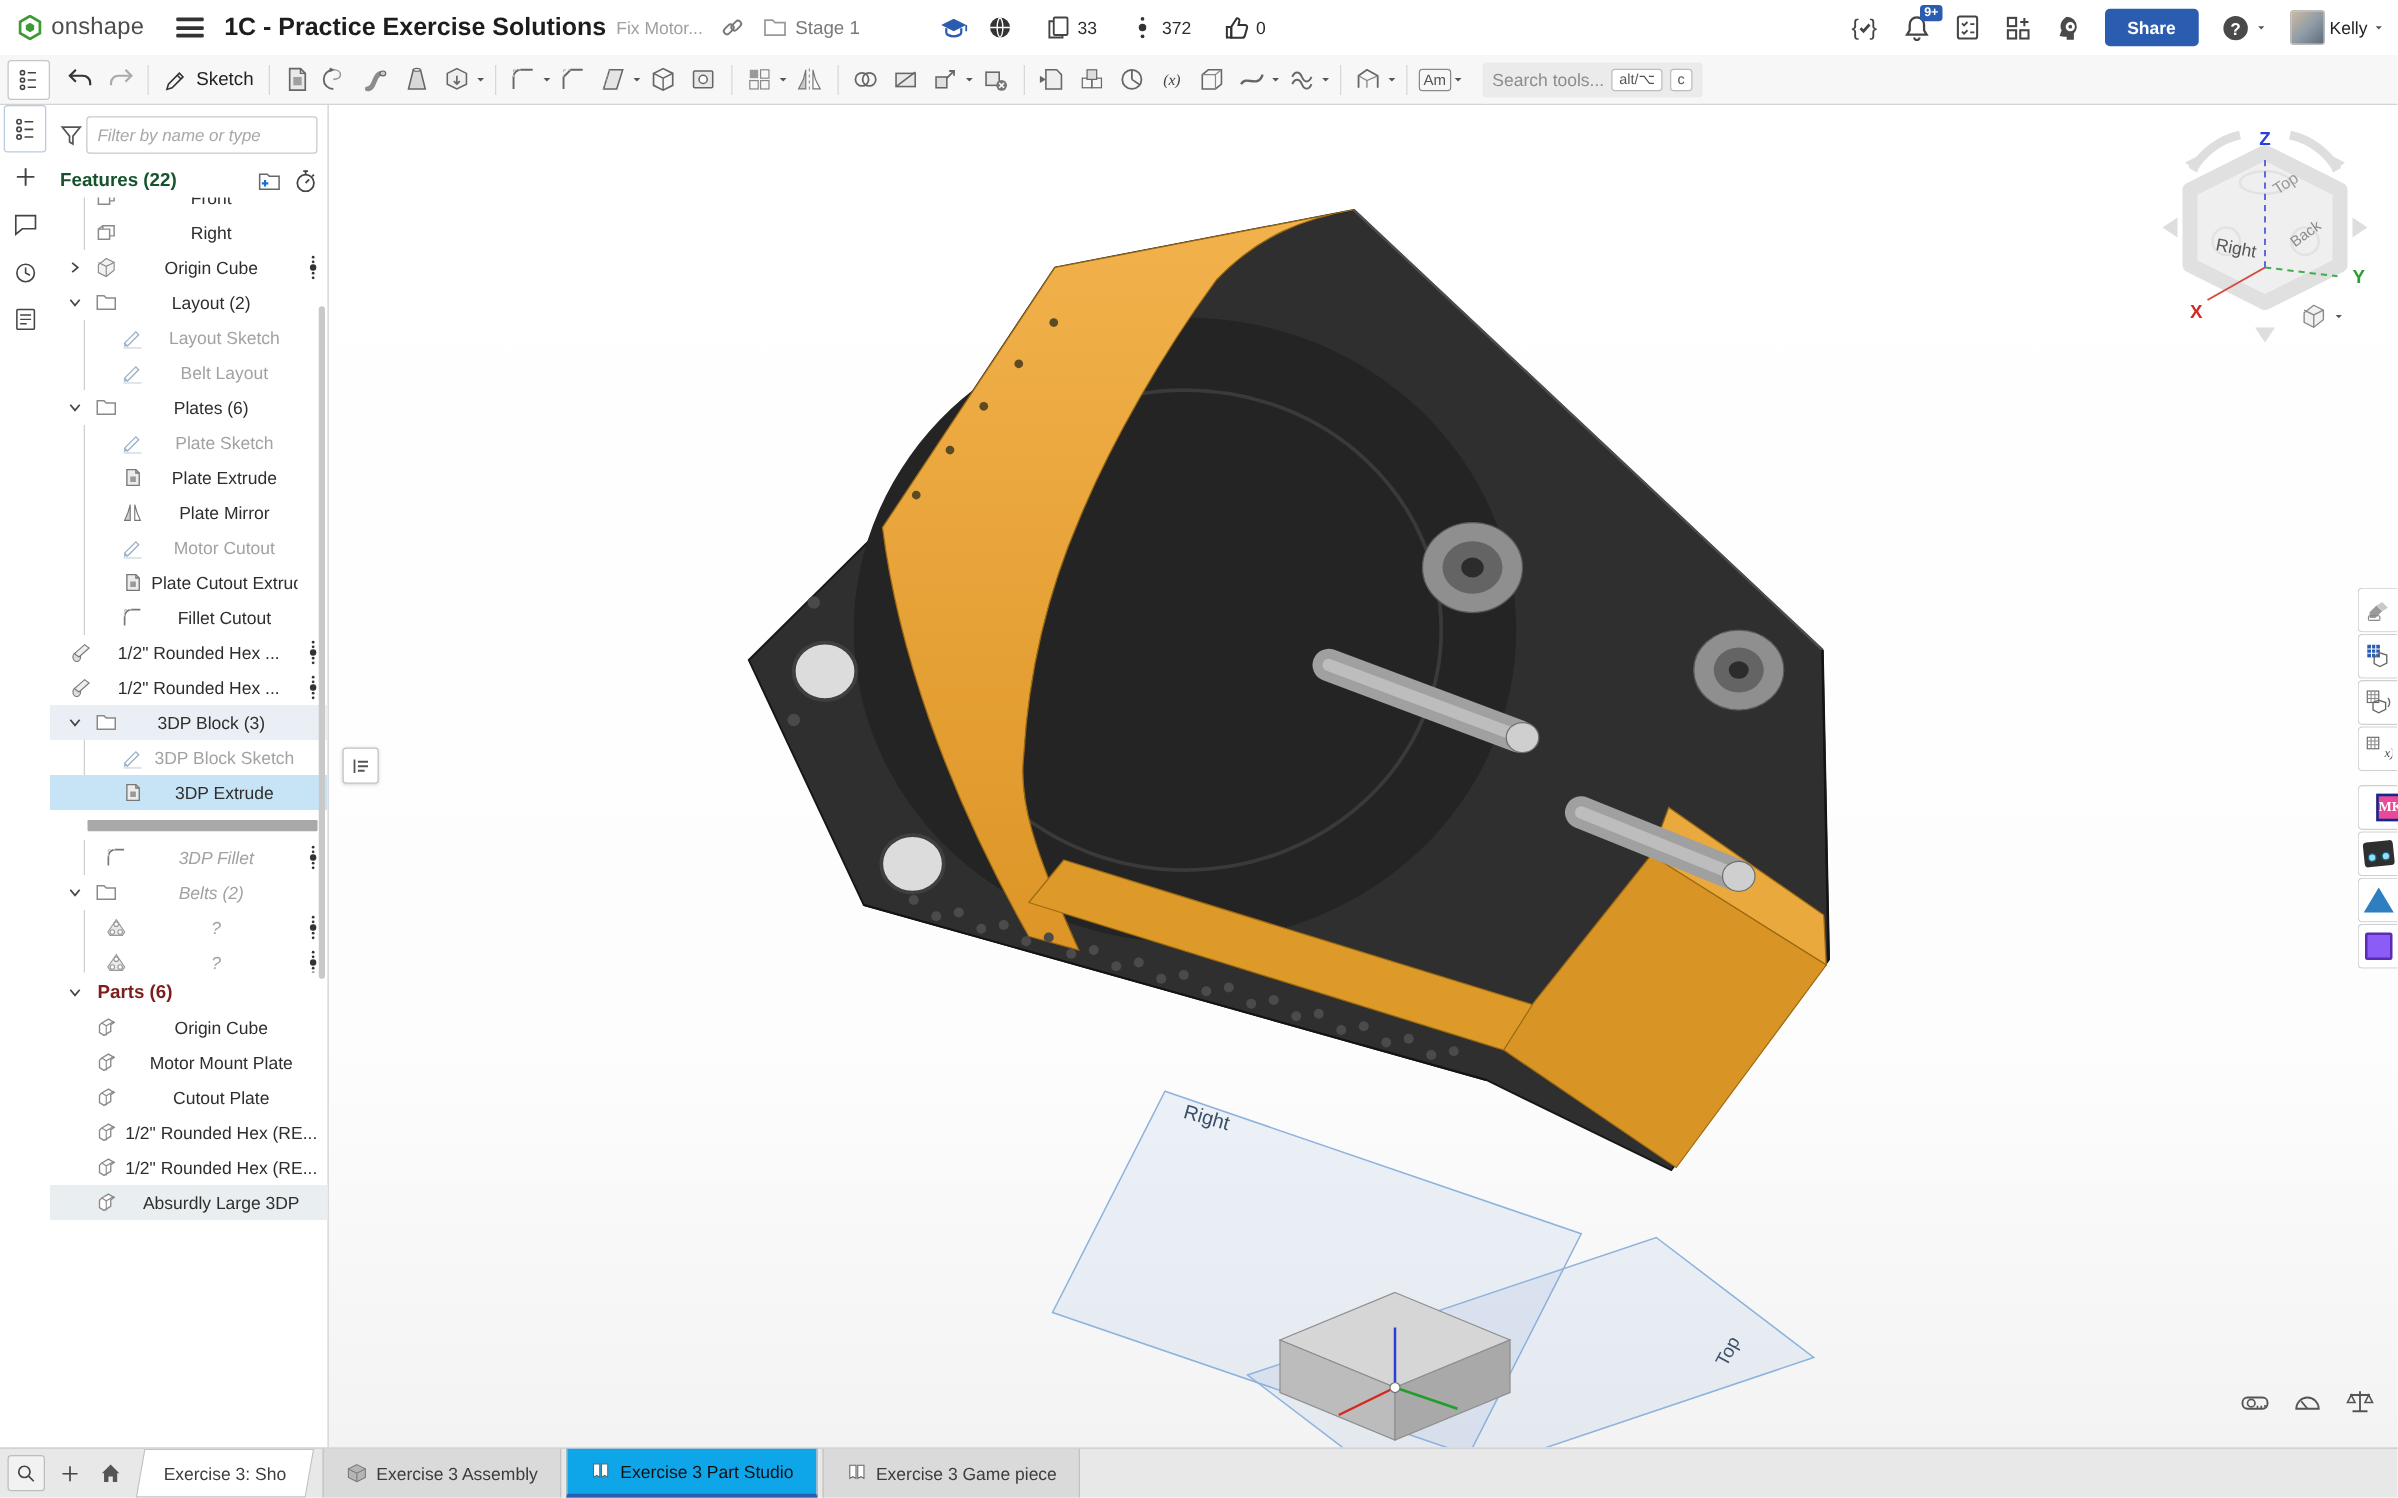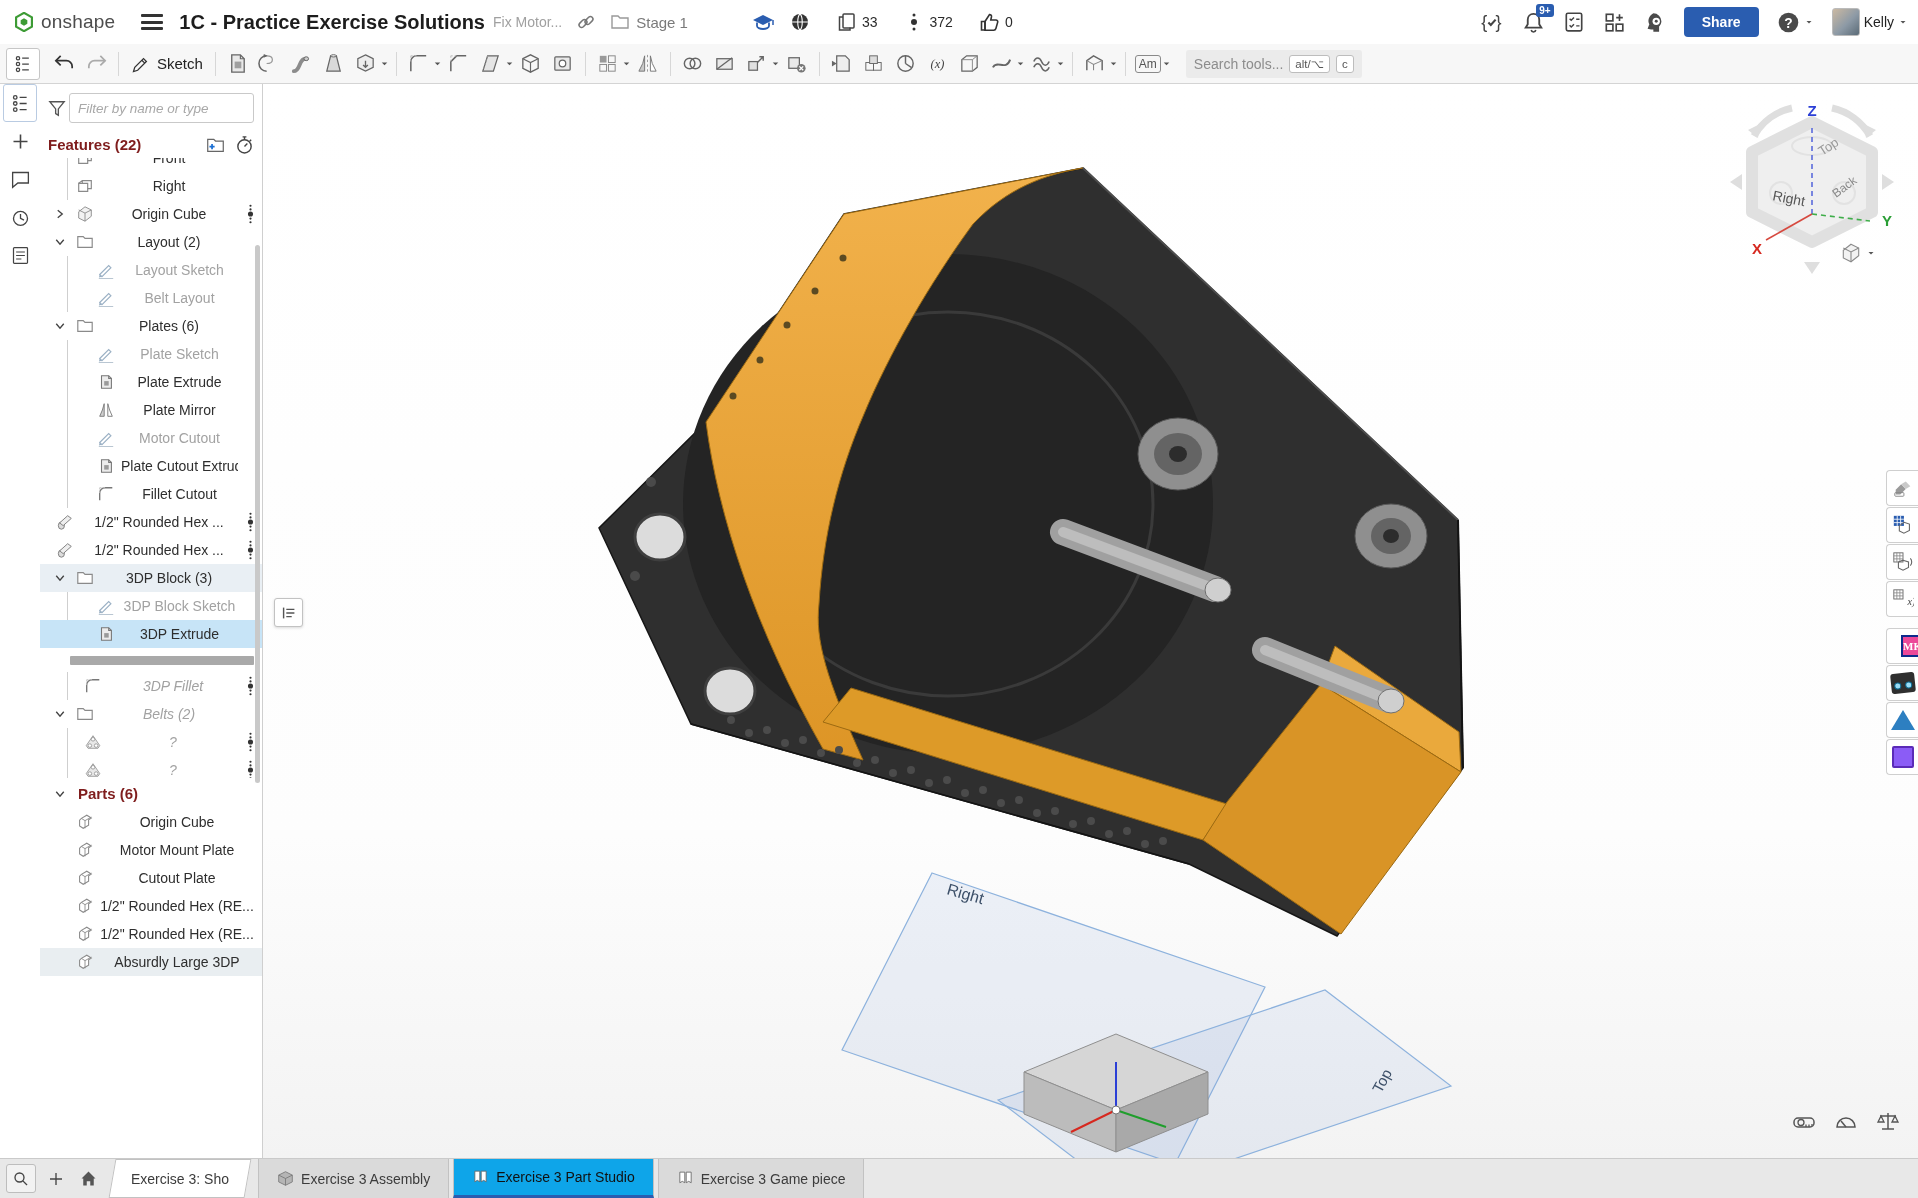--- a/index.html
+++ b/index.html
@@ -56,21 +56,21 @@
   .rail-btn.active{border:1px solid #b9cbe2;border-radius:3px;width:34px;margin-left:3px;background:#fff;}
   
   #panel{position:absolute;left:40px;top:84px;width:223px;height:1074px;background:#fff;
     border-right:1px solid #cfcfcf;z-index:24;}
   .filter-row{position:absolute;left:0;top:6px;width:100%;height:36px;display:flex;align-items:center;padding:0 8px;gap:3px;}
   .filter-row svg{width:18px;height:18px;flex:none;}
   .filter-input{flex:1;height:30px;border:1px solid #c9c9c9;border-radius:3px;font-family:inherit;
     font-size:13.5px;font-style:italic;color:#555;padding:0 8px;outline:none;min-width:0;}
   .filter-input::placeholder{color:#a8a8a8;}
   .feat-hdr{position:absolute;left:0;top:46px;width:100%;height:28px;display:flex;align-items:center;padding:0 8px;}
-  .feat-hdr .fh-label{font-size:15px;font-weight:700;color:#7f1d1d;}
+  .feat-hdr .fh-label{font-size:15px;font-weight:700;color:#14532d;}
   .fh-icons{margin-left:auto;display:flex;align-items:center;gap:10px;}
   .fh-icons svg{width:19px;height:19px;cursor:pointer;}
   #tree{position:absolute;left:0;top:74px;width:100%;height:620px;overflow:hidden;}
   .trow{position:relative;height:28px;line-height:28px;font-size:14px;color:#2e2e2e;cursor:pointer;white-space:nowrap;}
   .trow.dim{color:#a2a2a2;}
   .trow.italic{font-style:italic;}
   .trow.sel{background:#c7e4f7;}
   .trow.hlrow{background:#e9eff4;}
   .trow.cut-top{margin-top:-14px;}
   .t-guide{position:absolute;left:27px;top:0;bottom:0;width:1px;background:#cfcfcf;}

